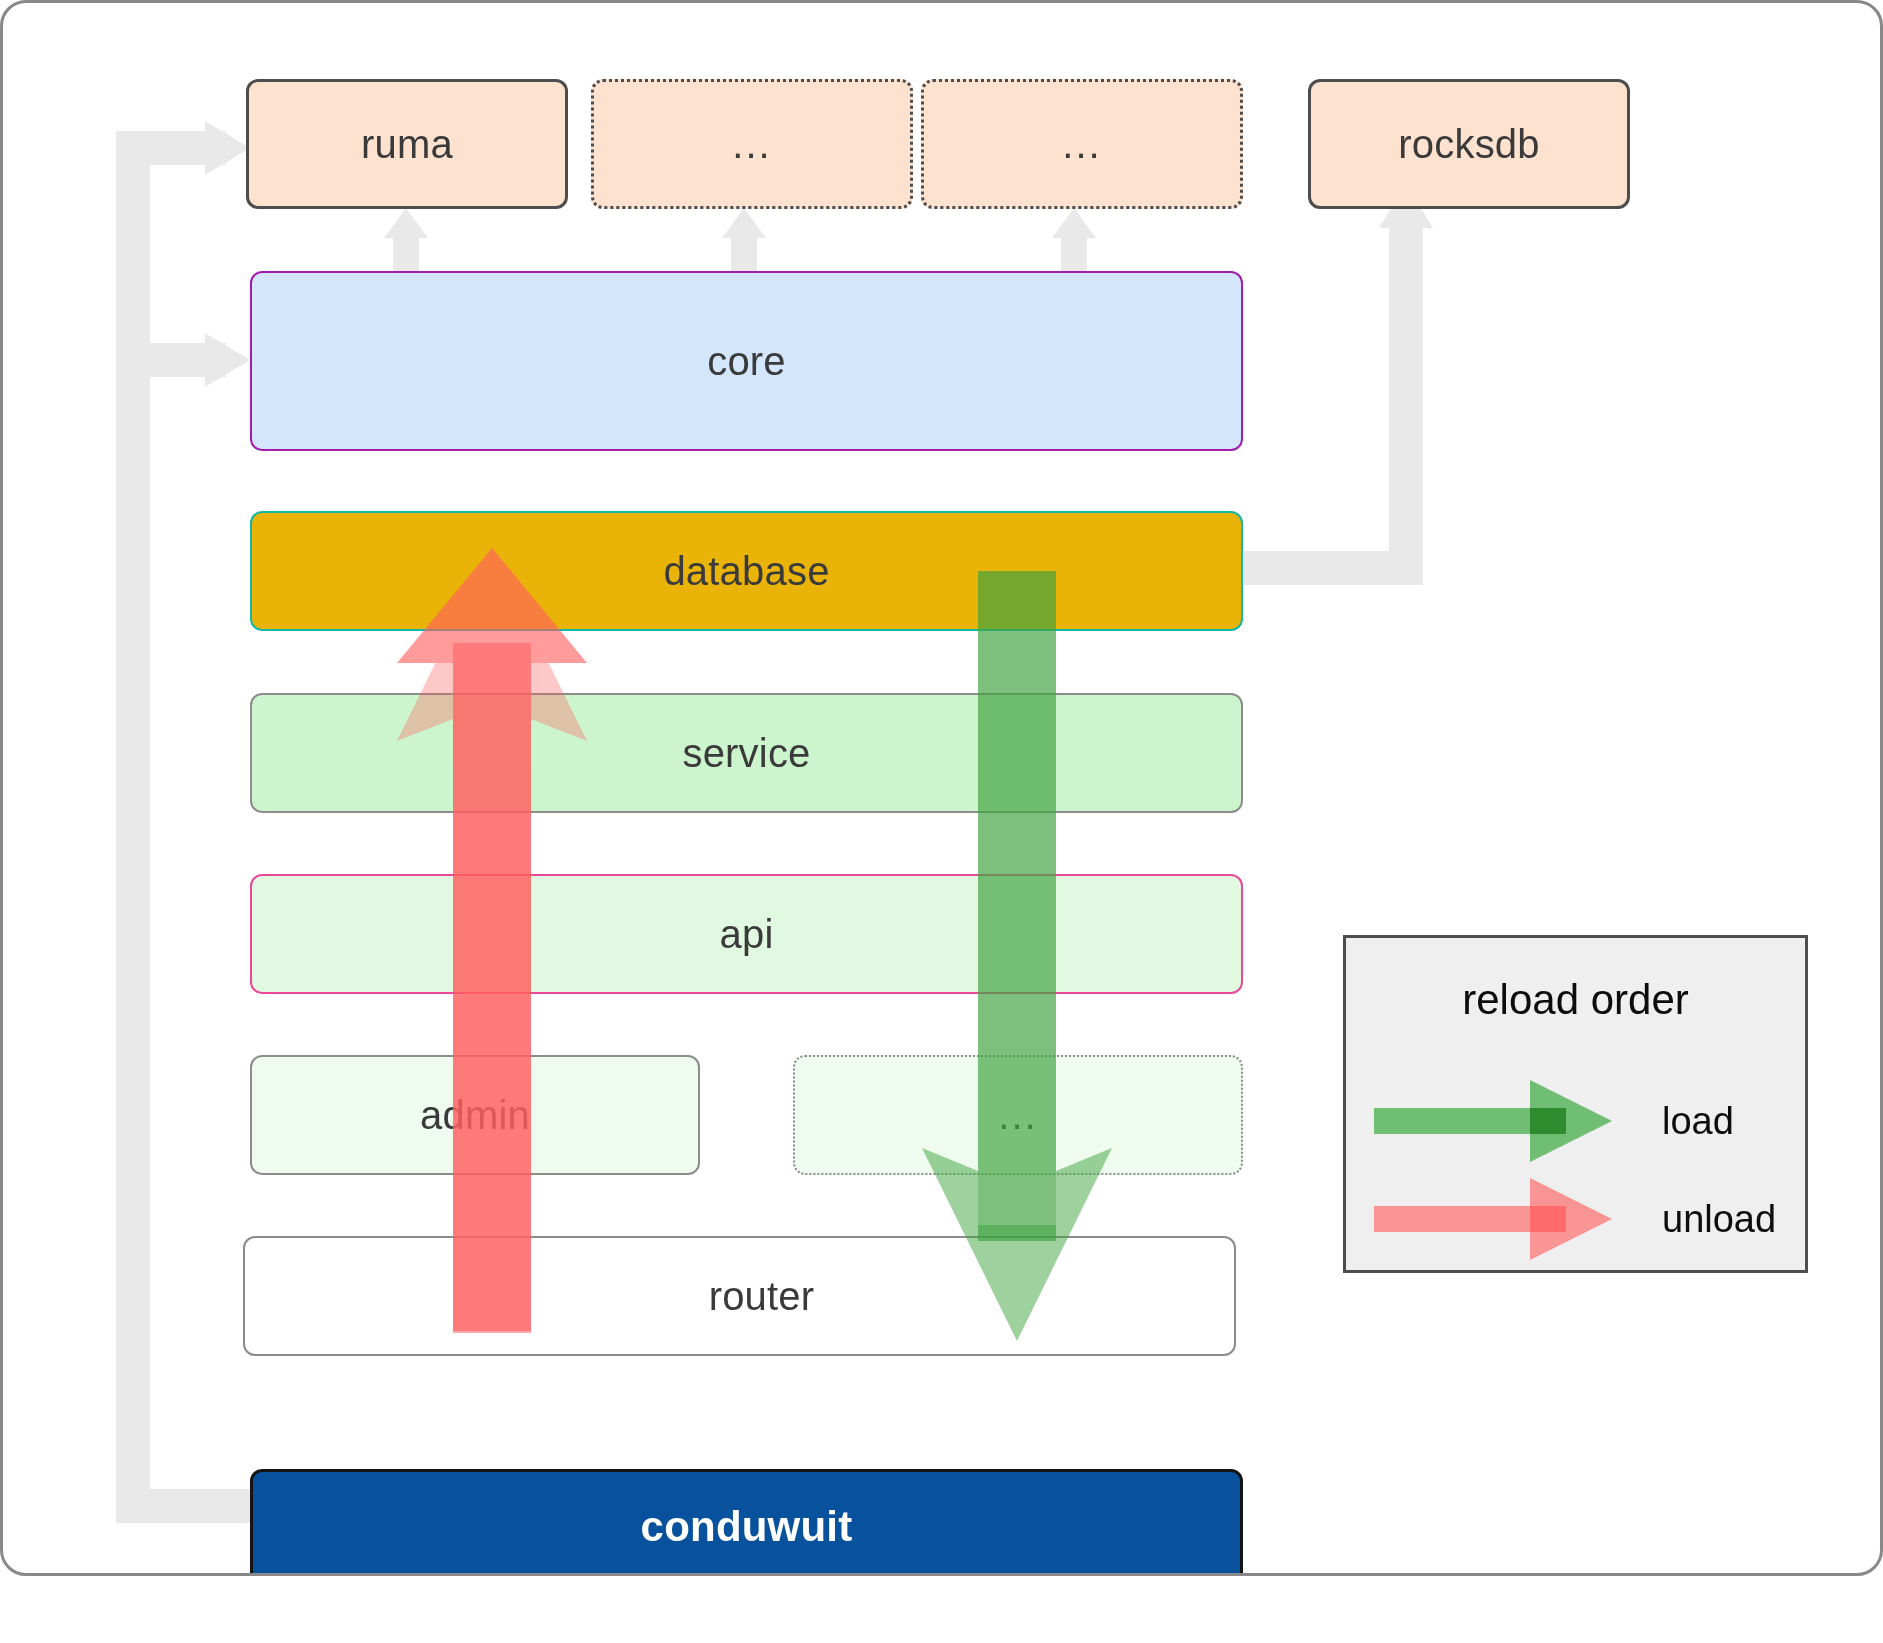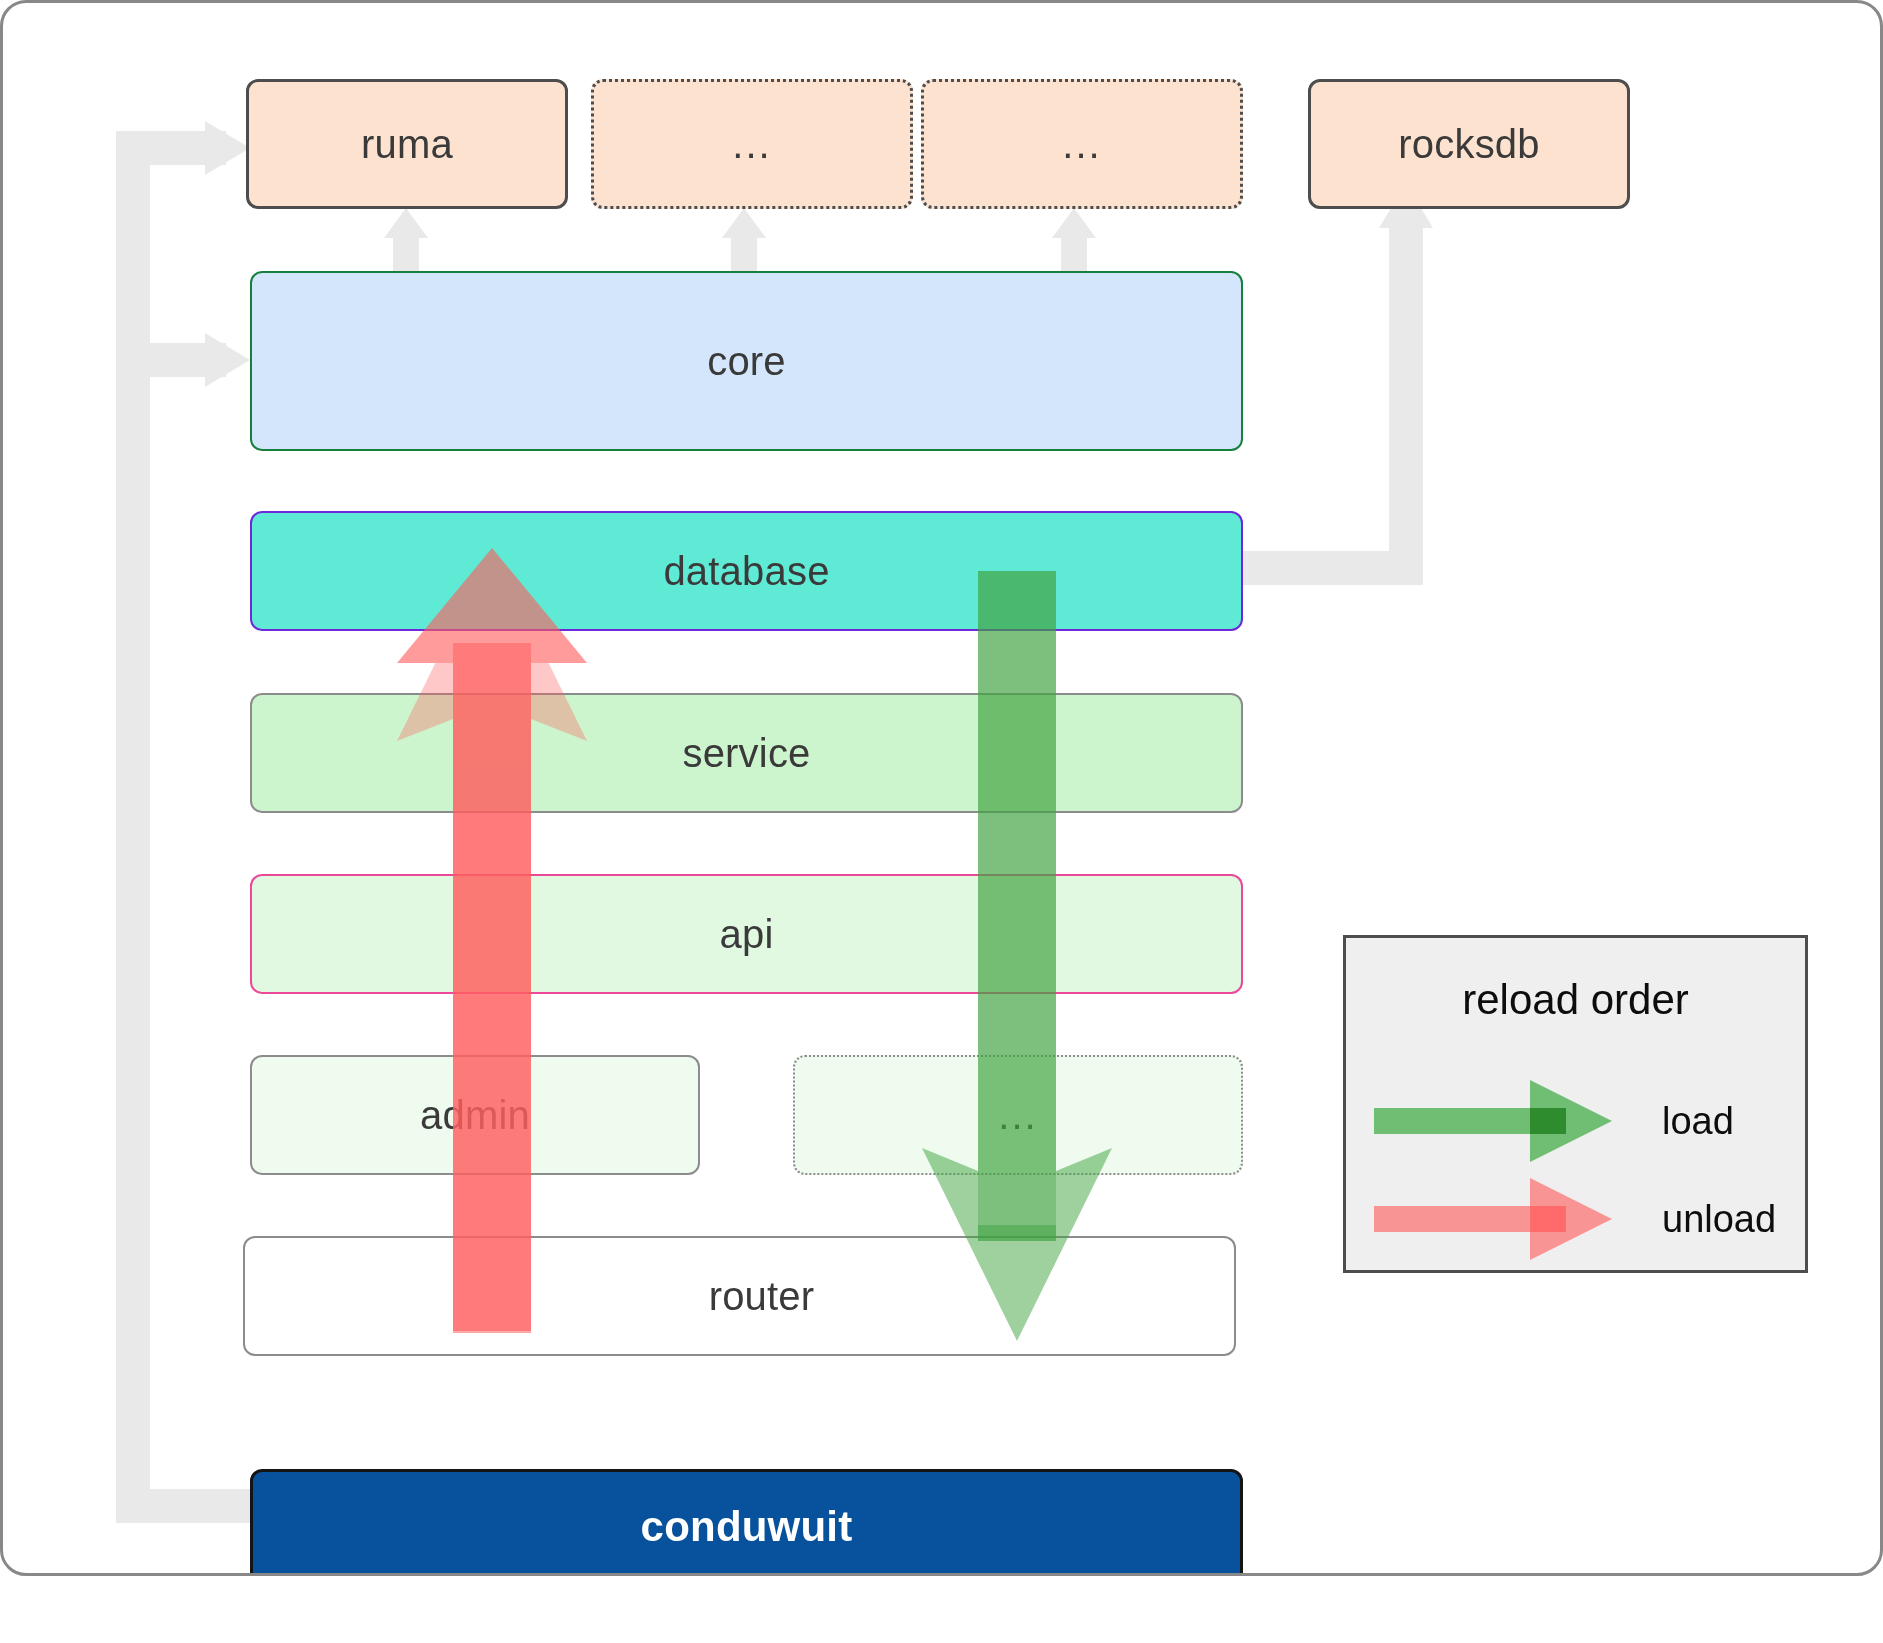--- a/index.html
+++ b/index.html
@@ -47,25 +47,25 @@
   .node.dep {
     background: #fde2d0;
     border: 3px solid #4d4d4d;
   }
   .node.dep-dotted {
     background: #fde2d0;
     border: 3px dotted #4d4d4d;
   }
   .node.core {
     background: #d3e6fb;
-    border: 2px solid #15803d;
+    border: 2px solid #a21caf;
   }
   .node.database {
-    background: #5eead4;
-    border: 2px solid #6d28d9;
+    background: #eab308;
+    border: 2px solid #14b8a6;
   }
   .node.service {
     background: #cdf5cd;
     border: 2px solid #8c8c8c;
   }
   .node.api {
     background: #e0f9e0;
     border: 2px solid #ec4899;
   }
   .node.admin {

